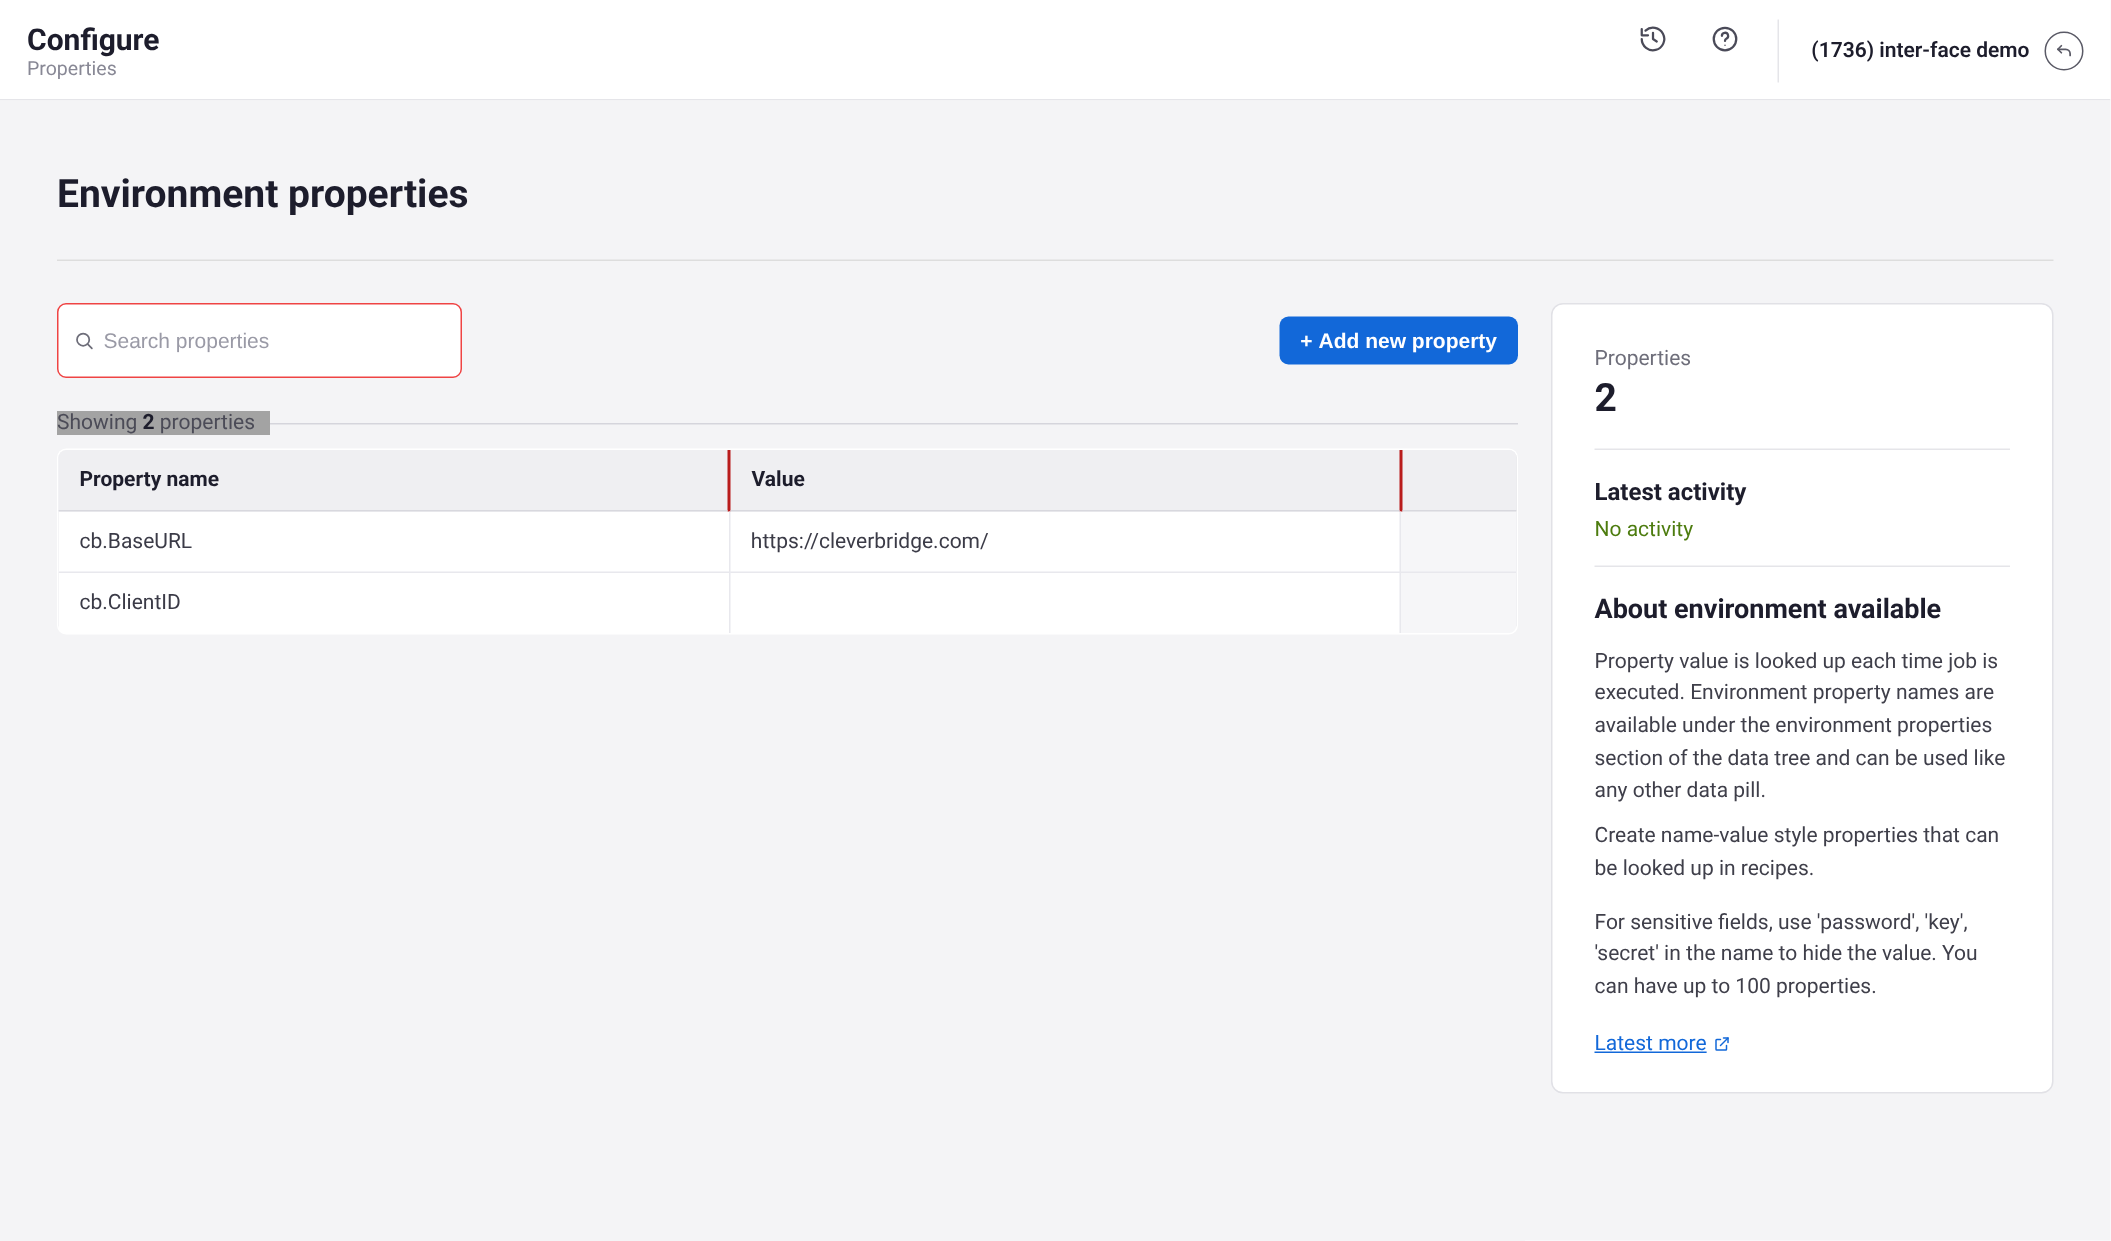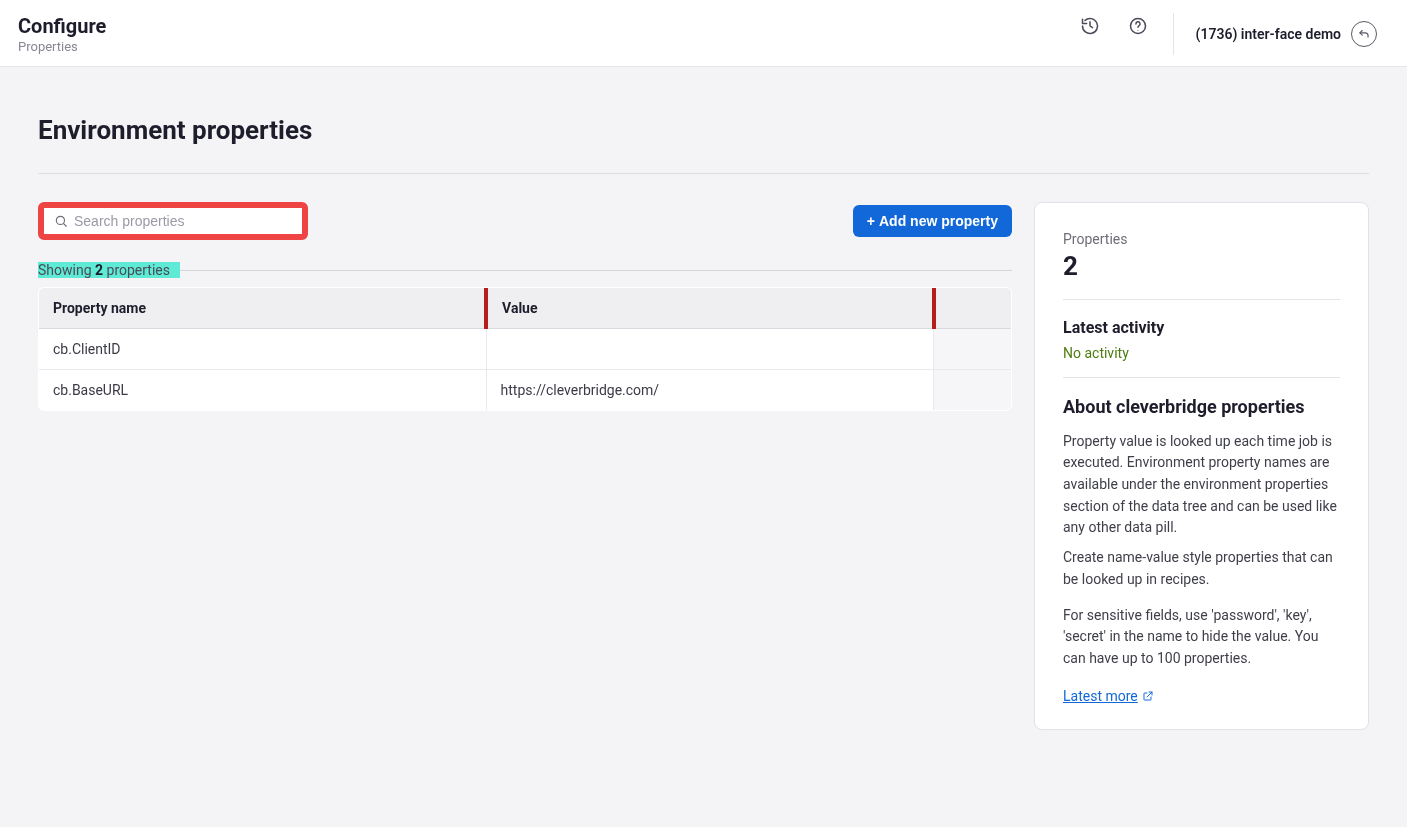--- a/index.html
+++ b/index.html
@@ -1,21 +1,21 @@
 <!DOCTYPE html>
 <html><head>
   <meta charset="utf-8">
   <style>
     * { box-sizing: border-box; margin: 0; padding: 0; }
     html, body { font-family: -apple-system, BlinkMacSystemFont, "Segoe UI", Roboto, "Helvetica Neue", Arial, sans-serif; color:#1d1d2c; }
     body { background:#fff; }
 
     .top-header {
       display:flex; align-items:center; justify-content:space-between;
-      padding:10px 30px 8px 18px; border-bottom:1px solid #e5e5e9; background:#fff;
+      padding:10px 18px 8px 18px; border-bottom:1px solid #e5e5e9; background:#fff;
       height:67px;
     }
     .top-left {}
     .top-title { font-size:20px; font-weight:700; line-height:1.1; }
     .top-sub { font-size:13px; color:#888895; margin-top:2px; }
     .top-right { display:flex; gap:22px; }
     .icon-btn { width:26px; height:26px; display:flex; align-items:center; justify-content:center; cursor:pointer; color:#4a4a58; }
     .vdiv { width:1px; height:42px; background:#e5e5e9; }
     .account-area { display:flex; align-items:center; gap:10px; }
     .account-label { font-size:14px; color:#1d1d2c; font-weight:600; }
@@ -24,33 +24,33 @@
     .page-body { background:#f4f4f6; padding:48px 38px 60px 38px; min-height:760px; }
     .content-wrap { max-width:1340px; margin:0 auto; }
     .page-title { font-size:26px; font-weight:700; margin-bottom:28px; }
     .rule { border:none; border-top:1px solid #ddd; margin-bottom:28px; }
 
     .two-col { display:flex; gap:22px; align-items:flex-start; }
     .left-col { flex:1; }
     .right-col { width:335px; }
 
     .controls-row { display:flex; align-items:center; justify-content:space-between; }
-    .search-box { display:flex; align-items:center; gap:6px; border:6px solid #ef4444; background:#fff; border-radius:6px; padding:5px 10px; width:270px; }
+    .search-box { display:flex; align-items:center; gap:6px; border:1px solid #ef4444; background:#fff; border-radius:6px; padding:16px 10px; width:270px; }
     .search-box input { border:none; outline:none; font-size:14px; width:100%; background:transparent; }
     .search-box input::placeholder { color:#9a9aa6; }
     .add-btn { background:#1268d9; color:#fff; border:none; border-radius:6px; padding:8px 14px; font-size:14px; font-weight:600; cursor:pointer; display:flex; align-items:center; gap:4px; }
 
     .count-row { display:flex; align-items:center; margin-top:22px; margin-bottom:-1px; }
-    .count-text { font-size:14px; color:#4b4b57; background:#5eead4; padding-right:10px; position:relative; z-index:1; }
+    .count-text { font-size:14px; color:#4b4b57; background:#a3a3a3; padding-right:10px; position:relative; z-index:1; }
     .count-text strong { font-weight:700; color:#1d1d2c; }
     .count-line { flex:1; height:1px; background:#d5d5dc; }
 
     .props-table { width:100%; border-collapse:collapse; margin-top:10px; background:#fff; border:1px solid #d8d8de; border-radius:6px; overflow:hidden; }
     .props-table thead tr { background:#efeff2; }
-    .props-table th { text-align:left; font-weight:700; font-size:14px; padding:12px 14px; border-bottom:1px solid #d8d8de; border-right:4px solid #b91c1c; color:#1d1d2c; }
+    .props-table th { text-align:left; font-weight:700; font-size:14px; padding:12px 14px; border-bottom:1px solid #d8d8de; border-right:2px solid #b91c1c; color:#1d1d2c; }
     .props-table th:last-child, .props-table td:last-child { border-right:none; }
     .props-table td { font-size:14px; padding:12px 14px; border-bottom:1px solid #e8e8ed; border-right:1px solid #e8e8ed; color:#3b3b47; }
     .props-table tbody tr:last-child td { border-bottom:none; }
     .props-table .col-name { width:46%; }
     .props-table .col-value { width:46%; }
     .props-table .col-empty { width:8%; background:#f6f6f8; }
     .props-table thead th.col-empty { background:#efeff2; }
 
     .side-card { background:#fff; border:1px solid #e1e1e6; border-radius:8px; padding:28px 28px 24px 28px; }
     .side-label { font-size:14px; color:#6e6e7a; margin-bottom:4px; }
@@ -136,42 +136,42 @@
         <table class="props-table">
           <thead>
             <tr>
               <th class="col-name">Property name</th>
               <th class="col-value">Value</th>
               <th class="col-empty"></th>
             </tr>
           </thead>
           <tbody>
             <tr>
-              <td>cb.ClientID</td>
-              <td></td>
+              <td>cb.BaseURL</td>
+              <td>https://cleverbridge.com/</td>
               <td class="col-empty"></td>
             </tr>
             <tr>
-              <td>cb.BaseURL</td>
-              <td>https://cleverbridge.com/</td>
+              <td>cb.ClientID</td>
+              <td></td>
               <td class="col-empty"></td>
             </tr>
           </tbody>
         </table>
       </div>
 
       <div class="right-col">
         <div class="side-card">
           <div class="side-label">Properties</div>
           <div class="side-big">2</div>
           <hr class="side-hr">
           <div class="side-h">Latest activity</div>
           <div class="side-text">No activity</div>
           <hr class="side-hr">
-          <div class="side-h bigger">About cleverbridge properties</div>
+          <div class="side-h bigger">About environment available</div>
           <p class="side-p">Property value is looked up each time job is executed. Environment property names are available under the environment properties section of the data tree and can be used like any other data pill.</p>
           <p class="side-p" style="margin-top:8px;">Create name-value style properties that can be looked up in recipes.</p>
           <p class="side-p">For sensitive fields, use 'password', 'key', 'secret' in the name to hide the value. You can have up to 100 properties.</p>
           <a class="learn-link">
             <span>Latest more</span>
             <span>
               <svg width="12" height="12" viewBox="0 0 24 24" fill="none" stroke="currentColor" stroke-width="2" stroke-linecap="round" stroke-linejoin="round">
                 <path d="M14 4h6v6"></path>
                   <path d="M20 4L10 14"></path>
                 <path d="M18 14v5a1 1 0 0 1-1 1H5a1 1 0 0 1-1-1V7a1 1 0 0 1 1-1h5"></path>

